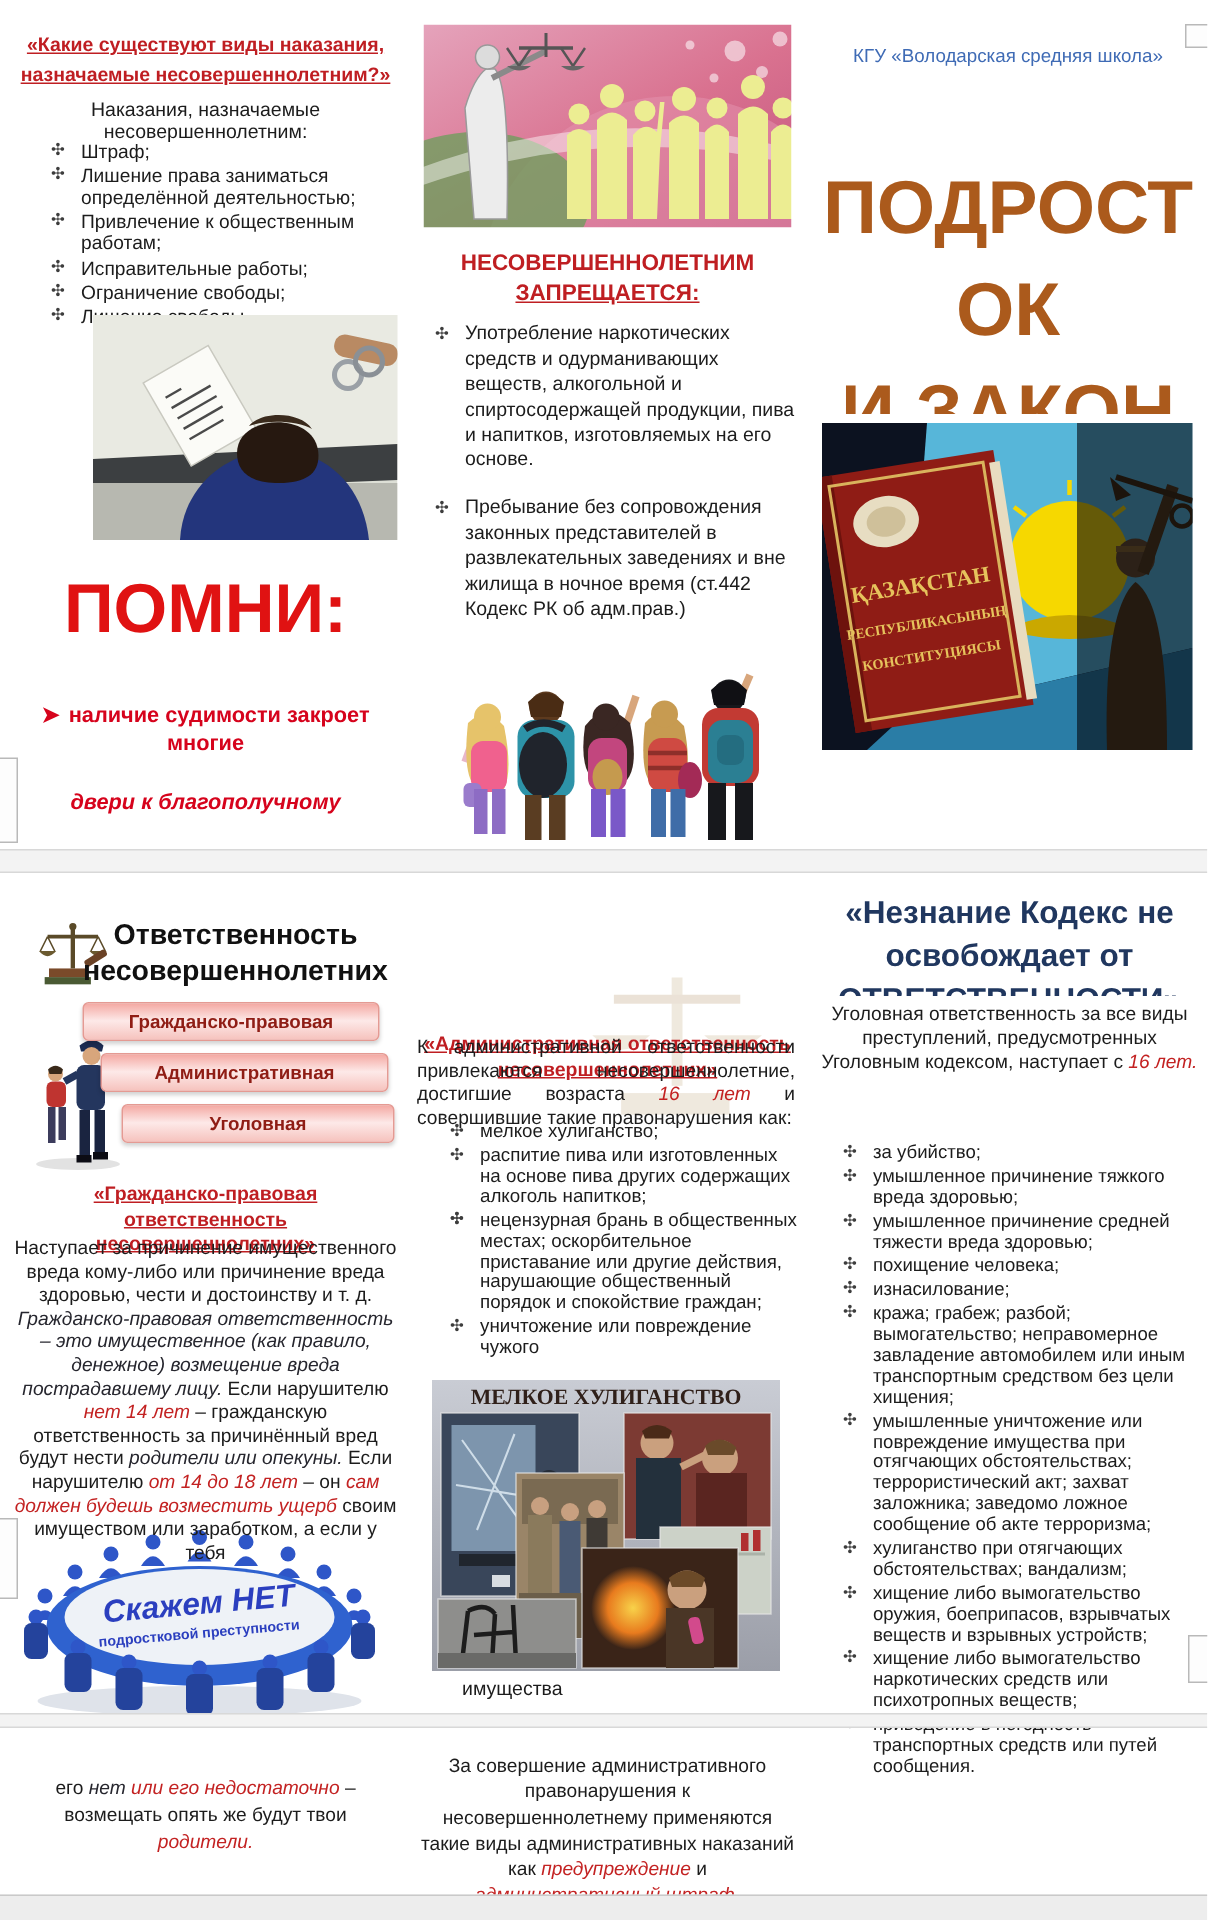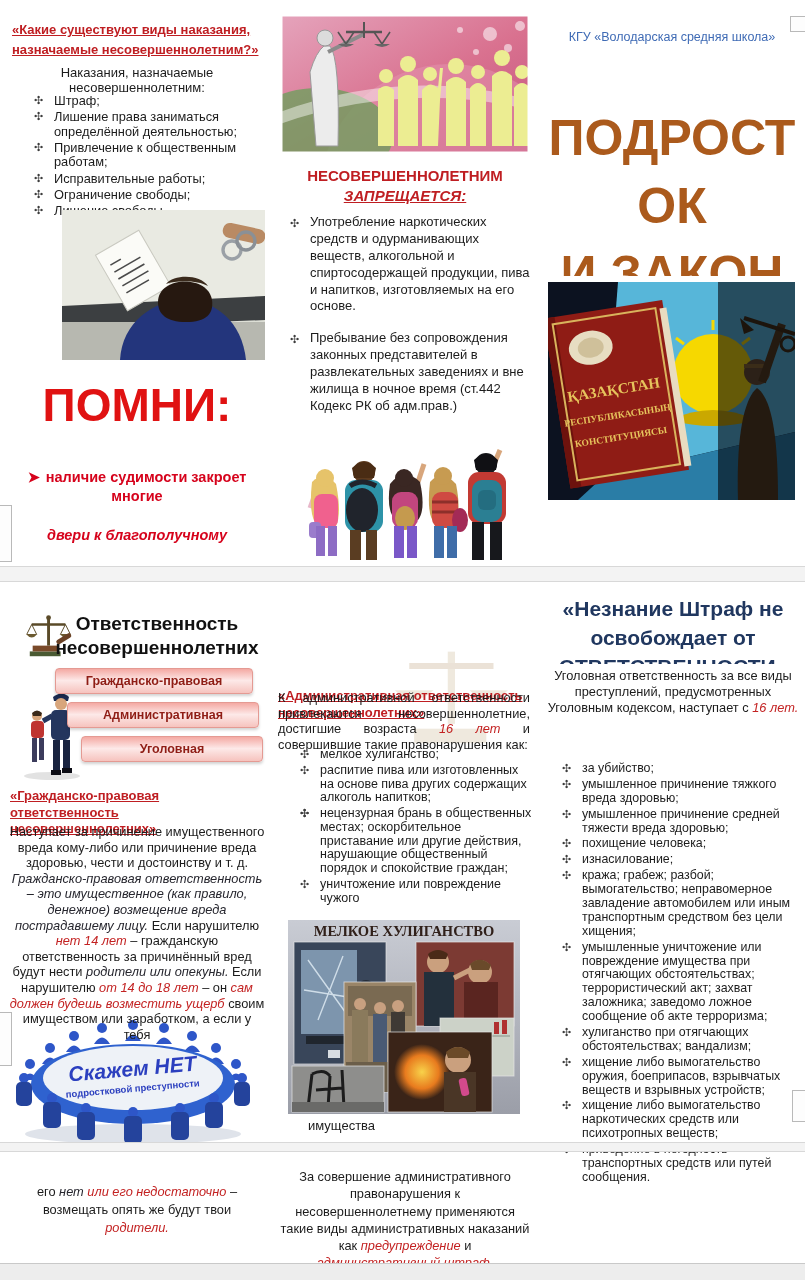--- a/index.html
+++ b/index.html
@@ -1,20 +1,20 @@
 <!DOCTYPE html>
 <html><head>
 <meta charset="utf-8">
 <style>
   html,body{margin:0;padding:0;background:#fff;}
   #page{position:relative;width:805px;height:1280px;background:#ffffff;overflow:hidden;
         font-family:"Liberation Sans",sans-serif;color:#1c1c1c;}
   .abs{position:absolute;}
   .ctr{text-align:center;}
-  .red-head{color:#bf1e22;font-weight:bold;text-decoration:underline;text-align:left;}
+  .red-head{color:#bf1e22;font-weight:bold;text-decoration:underline;text-align:center;}
   .ritl{color:#c32222;font-style:italic;text-align:right;}
   .itl{font-style:italic;color:#26262e;}
   .blist{list-style:none;margin:0;padding:0;}
   .blist li{position:relative;padding-left:24px;margin-bottom:2px;}
   .blist .bul{position:absolute;left:4px;top:0;font-size:11px;color:#3d3d3d;}
   .spaced li{margin-bottom:15px;}
   .pinkbox{position:absolute;height:24px;line-height:24px;text-align:center;
            font-weight:bold;font-size:12.5px;color:#8f1d15;border-radius:4px;
            border:1px solid #e49a93;
            background:linear-gradient(180deg,#f4a9a3 0%,#fde9e8 48%,#f6c3be 100%);
@@ -120,21 +120,21 @@
       <circle cx="222" cy="44" r="8"></circle>
         <path d="M212,132 L212,62 Q222,52 232,62 L232,132 Z"></path>
       <circle cx="242" cy="58" r="7"></circle>
         <path d="M234,132 L234,74 Q242,64 250,74 L250,132 Z"></path>
     </g>
     <rect width="250" height="140" fill="none" stroke="#ffffff" stroke-width="5"></rect>
   </svg>
 
   <div class="abs ctr" style="left:280px;top:166px;width:250px;font-size:15px;font-weight:bold;color:#bf1e22;line-height:1.35;">
     <div>НЕСОВЕРШЕННОЛЕТНИМ</div>
-    <div style="text-decoration:underline;font-style:italic;">ЗАПРЕЩАЕТСЯ:</div>
+    <div style="text-decoration:underline;">ЗАПРЕЩАЕТСЯ:</div>
   </div>
 
   <ul class="abs blist spaced" style="left:286px;top:214px;width:244px;font-size:13px;line-height:1.3;">
     <li><span class="bul" style="top:2px;">✣</span><span>Употребление наркотических средств и одурманивающих веществ, алкогольной и спиртосодержащей продукции, пива и напитков, изготовляемых на его основе.</span></li>
     <li><span class="bul" style="top:2px;">✣</span><span>Пребывание без сопровождения законных представителей  в развлекательных заведениях и вне жилища в ночное время (ст.442 Кодекс РК об адм.прав.)</span></li>
     <li><span class="bul" style="top:2px;">✣</span><span>Нахождение во время учебного процесса в игровых клубах, интернет-залах и других развлекательных заведениях.</span></li>
   </ul>
 
   <svg class="abs" style="left:290px;top:426px;" width="226" height="146" viewBox="0 0 226 146">
     <rect width="226" height="146" fill="#ffffff"></rect>
@@ -453,21 +453,21 @@
       <circle cx="170" cy="140" r="13" fill="#caa07e"></circle>
       <path d="M158,132 q12,-10 24,0 l-2,6 h-20 Z" fill="#6b4a28"></path>
       <rect x="156" y="152" width="32" height="40" fill="#4a3626"></rect>
       <rect x="172" y="158" width="8" height="18" rx="3" fill="#d24a8c" transform="rotate(-12 176 167)"></rect>
     </g>
   </svg>
 
   <div class="abs" style="left:308px;top:1118px;width:200px;font-size:13px;">имущества</div>
 
   <div class="abs ctr" style="left:546px;top:594px;width:254px;height:70px;overflow:hidden;font-size:21px;font-weight:bold;color:#20375f;line-height:29px;">
-    <div>«Незнание Штраф не</div>
+    <div>«Незнание Кодекс не</div>
     <div>освобождает от</div>
     <div>ОТВЕТСТВЕННОСТИ»</div>
   </div>
 
   <div class="abs ctr" style="left:546px;top:668px;width:254px;font-size:12.8px;line-height:1.24;">
     <span>Уголовная ответственность за все виды преступлений, предусмотренных Уголовным кодексом, наступает с </span><span class="ritl">16 лет.</span>
   </div>
 
   <ul class="abs blist" style="left:558px;top:762px;width:240px;font-size:12.4px;line-height:1.12;">
     <li><span class="bul">✣</span><span>за убийство;</span></li>

